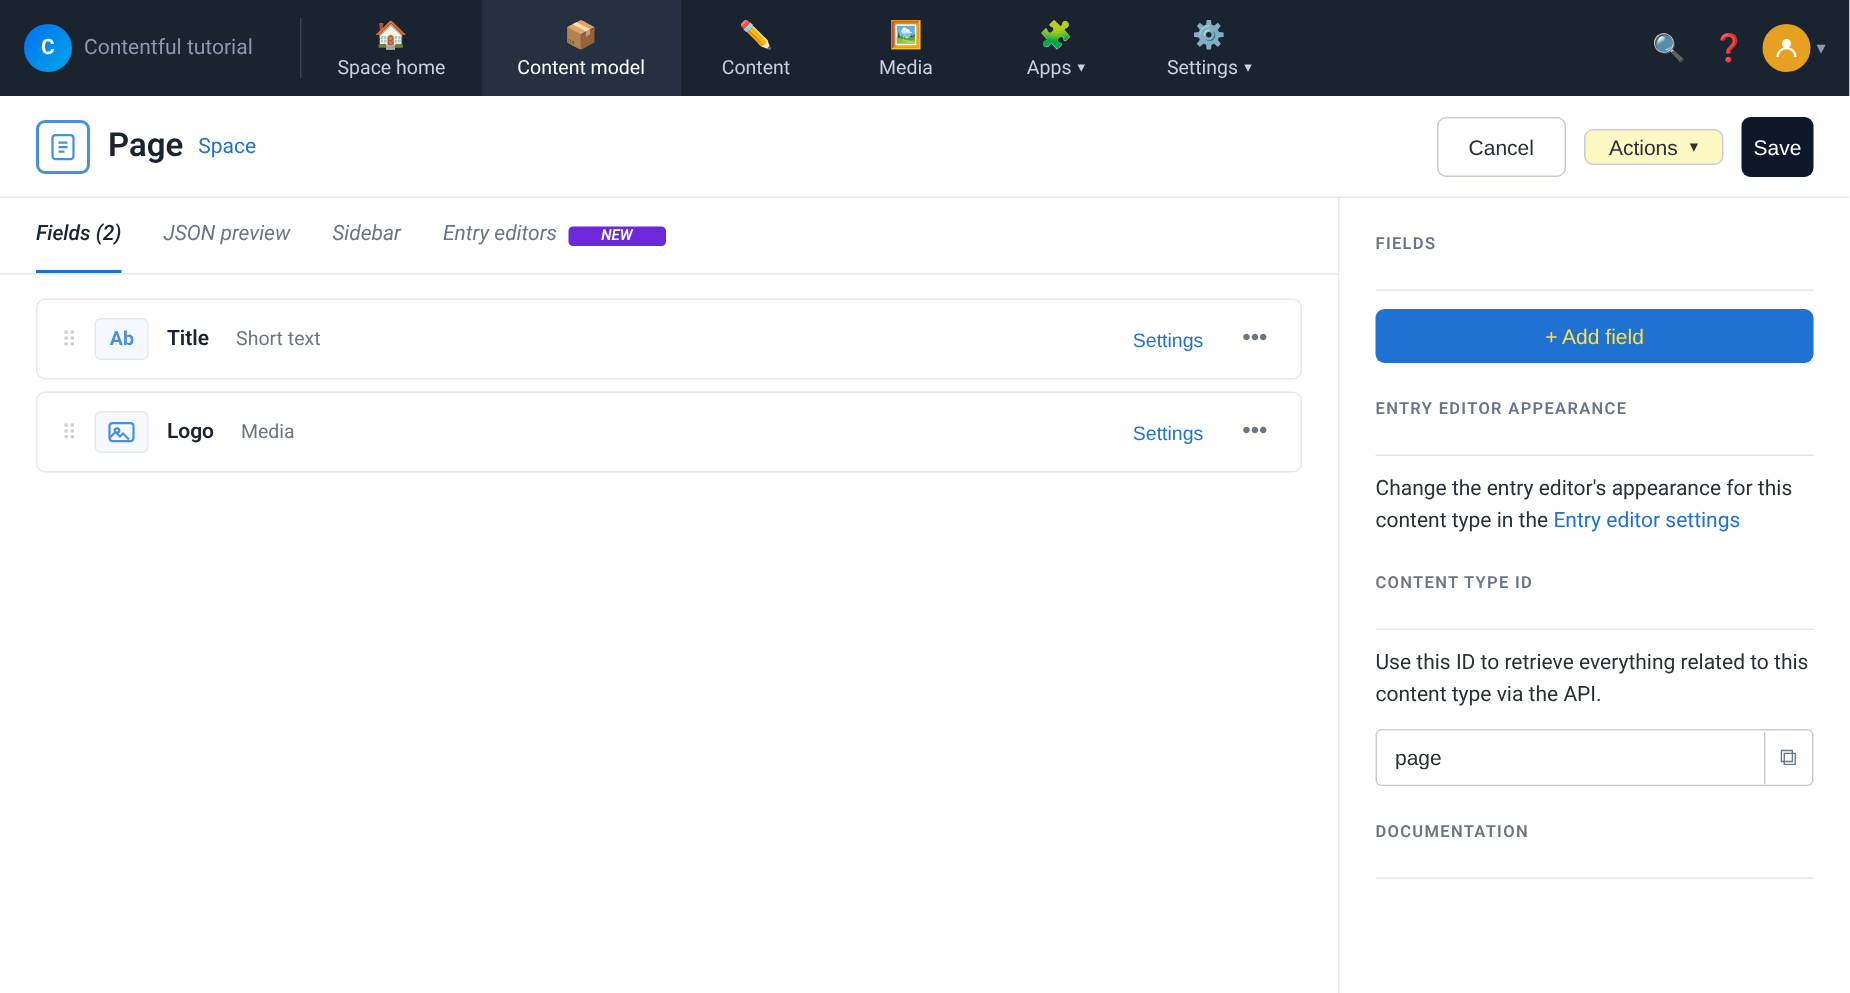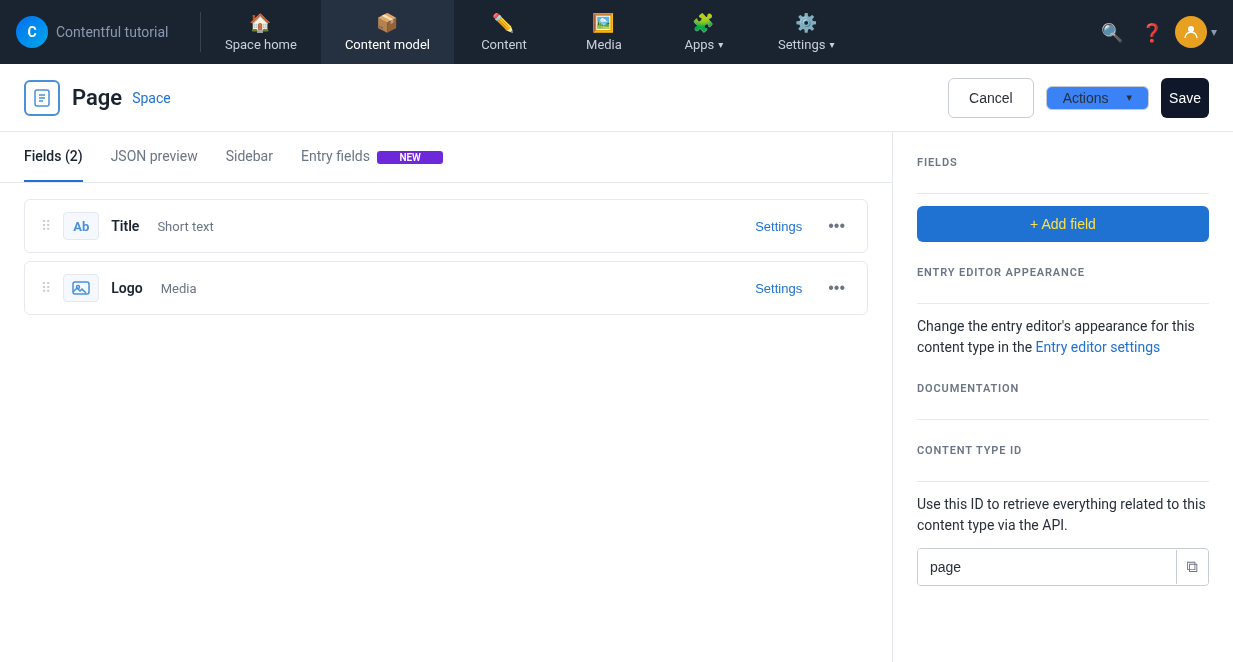--- a/index.html
+++ b/index.html
@@ -137,25 +137,25 @@
       border-radius: 6px;
       background: #fff;
       color: #2a3039;
       font-size: 14px;
       cursor: pointer;
       height: 40px;
     }
     .btn-actions {
       display: flex;
       align-items: center;
-      gap: 18px;
+      gap: 8px;
       padding: 8px 16px;
       border: 1px solid #c8cdd5;
       border-radius: 6px;
-      background: #3b82f6;
+      background: #fef9c3;
       color: #2a3039;
       font-size: 14px;
       cursor: pointer;
       height: 24px;
     }
     .btn-save {
       padding: 8px 8px;
       border: none;
       border-radius: 6px;
       background: #0f172a;
@@ -189,20 +189,21 @@
       gap: 0;
     }
     .tab {
       padding: 16px 0;
       margin-right: 28px;
       color: #6b7585;
       cursor: pointer;
       font-size: 14px;
       border-bottom: 2px solid transparent;
       white-space: nowrap;
+      font-style: italic;
     }
     .tab.active {
       color: #1a2330;
       border-bottom: 2px solid #2072d2;
       font-weight: 500;
     }
     .tab-badge {
       display: inline-block;
       background: #6d28d9;
       color: #fff;
@@ -436,21 +437,21 @@
       <div class="tab active">
         <span>Fields (2)</span>
       </div>
       <div class="tab">
         <span>JSON preview</span>
       </div>
       <div class="tab">
         <span>Sidebar</span>
       </div>
       <div class="tab">
-        <span>Entry fields</span>
+        <span>Entry editors</span>
         <span class="tab-badge">NEW</span>
       </div>
     </div>
 
     <div class="fields-list">
 
       <div class="field-row">
         <span class="field-drag">⠿</span>
         <div class="field-icon-box">
           <span>Ab</span>
@@ -491,28 +492,28 @@
     </div>
 
     <div class="sidebar-section">
       <div class="sidebar-section-title">ENTRY EDITOR APPEARANCE</div>
       <p class="sidebar-text">
         <span>Change the entry editor's appearance for this content type in the </span><a class="sidebar-link">Entry editor settings</a>
       </p>
     </div>
 
     <div class="sidebar-section">
-      <div class="sidebar-section-title">DOCUMENTATION</div>
-    </div>
-
-    <div class="sidebar-section">
       <div class="sidebar-section-title">CONTENT TYPE ID</div>
       <p class="sidebar-text">Use this ID to retrieve everything related to this content type via the API.</p>
       <div class="content-type-id-box">
         <input class="content-type-id-input" type="text" readonly="" value="page" style="">
         <button class="copy-btn">
           <span>⧉</span>
         </button>
       </div>
     </div>
 
+    <div class="sidebar-section">
+      <div class="sidebar-section-title">DOCUMENTATION</div>
+    </div>
+
   </aside>
 </div>
 
 </body></html>

